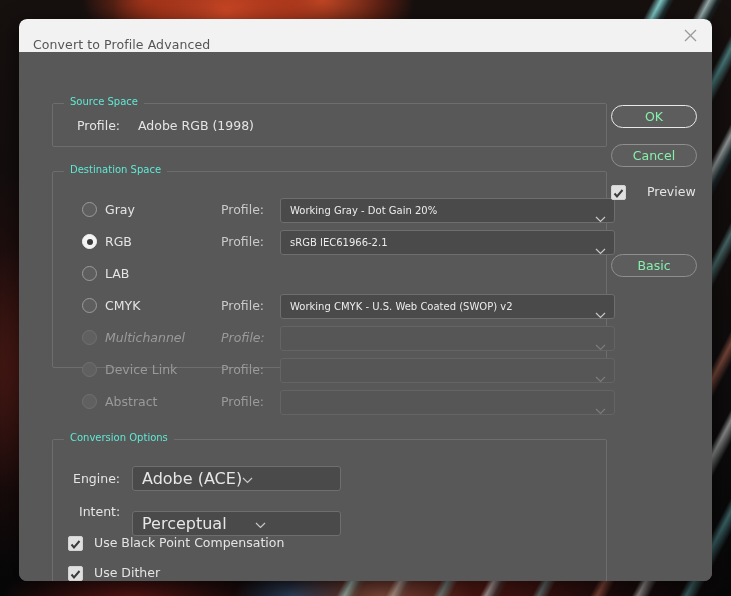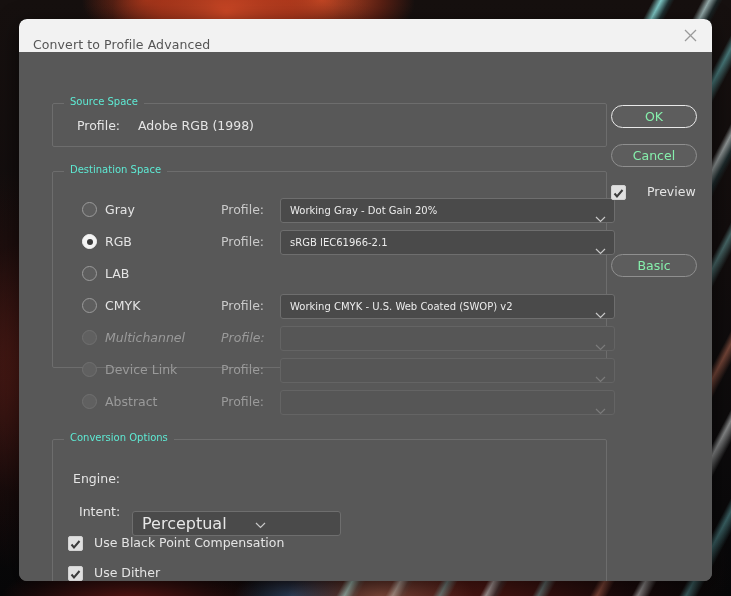--- a/index.html
+++ b/index.html
@@ -319,20 +319,28 @@
                   </svg></span>
               </div>
             </div>
           </div>
       </div>
 
       <div class="groupbox" id="group-conv">
         <span class="group-title">Conversion Options</span>
 
         <span class="lbl" id="eng-label">Engine:</span>
+        <div class="conv-select" id="eng-select">
+          <span class="sel-text">Adobe (ACE)</span>
+          <span class="chev">
+            <svg width="11" height="7" viewBox="0 0 11 7">
+                <polyline points="1,1 5.5,5.5 10,1" fill="none" stroke="#c8c8c8" stroke-width="1.2"></polyline>
+              </svg>
+          </span>
+        </div>
 
         <span class="lbl" id="int-label">Intent:</span>
         <div class="conv-select" id="int-select">
           <span class="sel-text">Perceptual</span>
           <span class="chev">
             <svg width="11" height="7" viewBox="0 0 11 7">
                 <polyline points="1,1 5.5,5.5 10,1" fill="none" stroke="#c8c8c8" stroke-width="1.2"></polyline>
               </svg>
           </span>
         </div>

